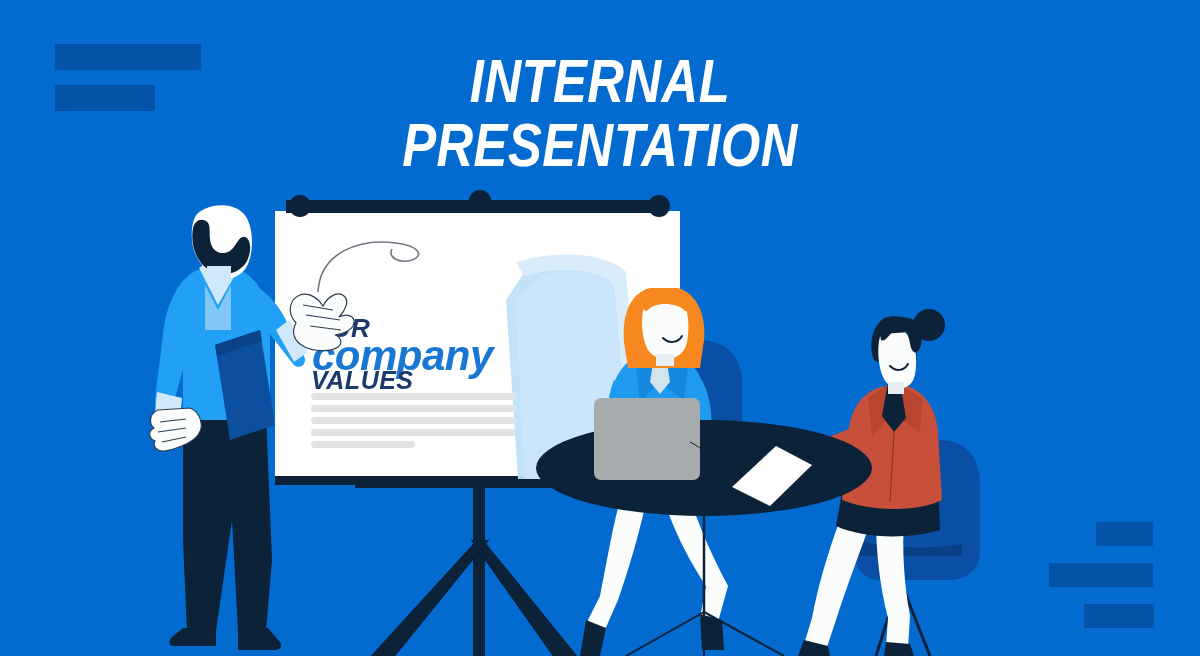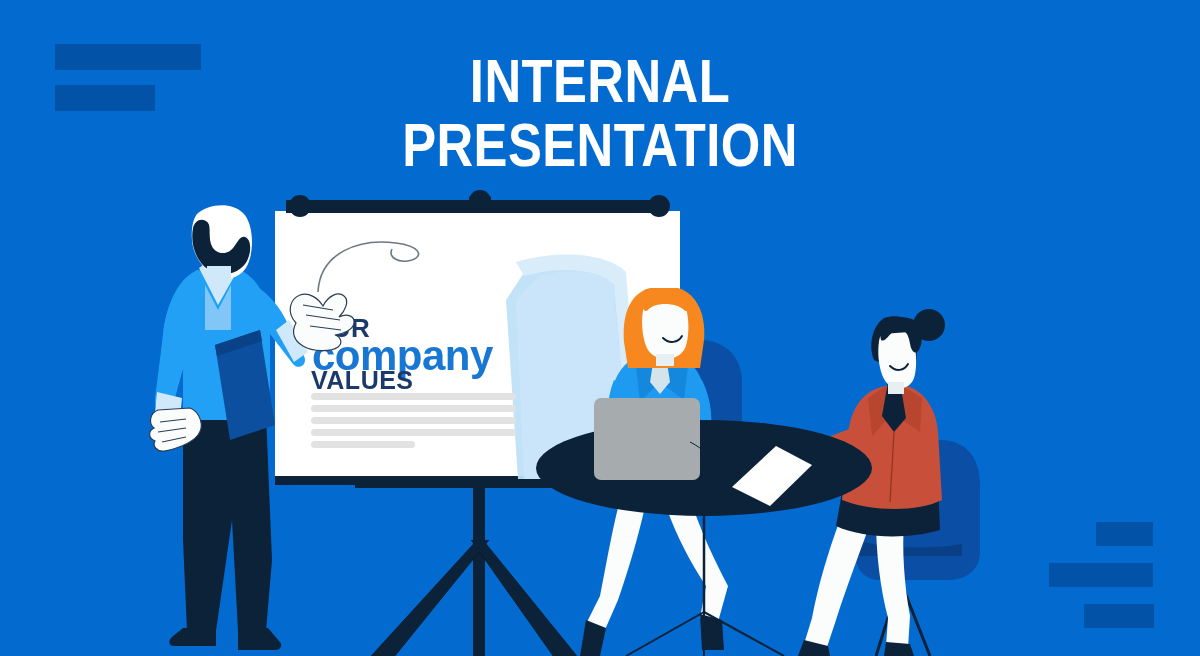--- a/index.html
+++ b/index.html
@@ -8,20 +8,21 @@
     padding: 0;
     background: #036BD0;
   }
   #scene {
     position: relative;
     width: 1200px;
     height: 656px;
     overflow: hidden;
     font-family: "Liberation Sans", sans-serif;
     background: #036BD0;
+    font-style: italic;
   }
   #scene svg {
     display: block;
     width: 1200px;
     height: 656px;
   }
   .hl-title {
     font-family: "Liberation Sans", sans-serif;
     font-weight: bold;
     letter-spacing: 0.5px;

